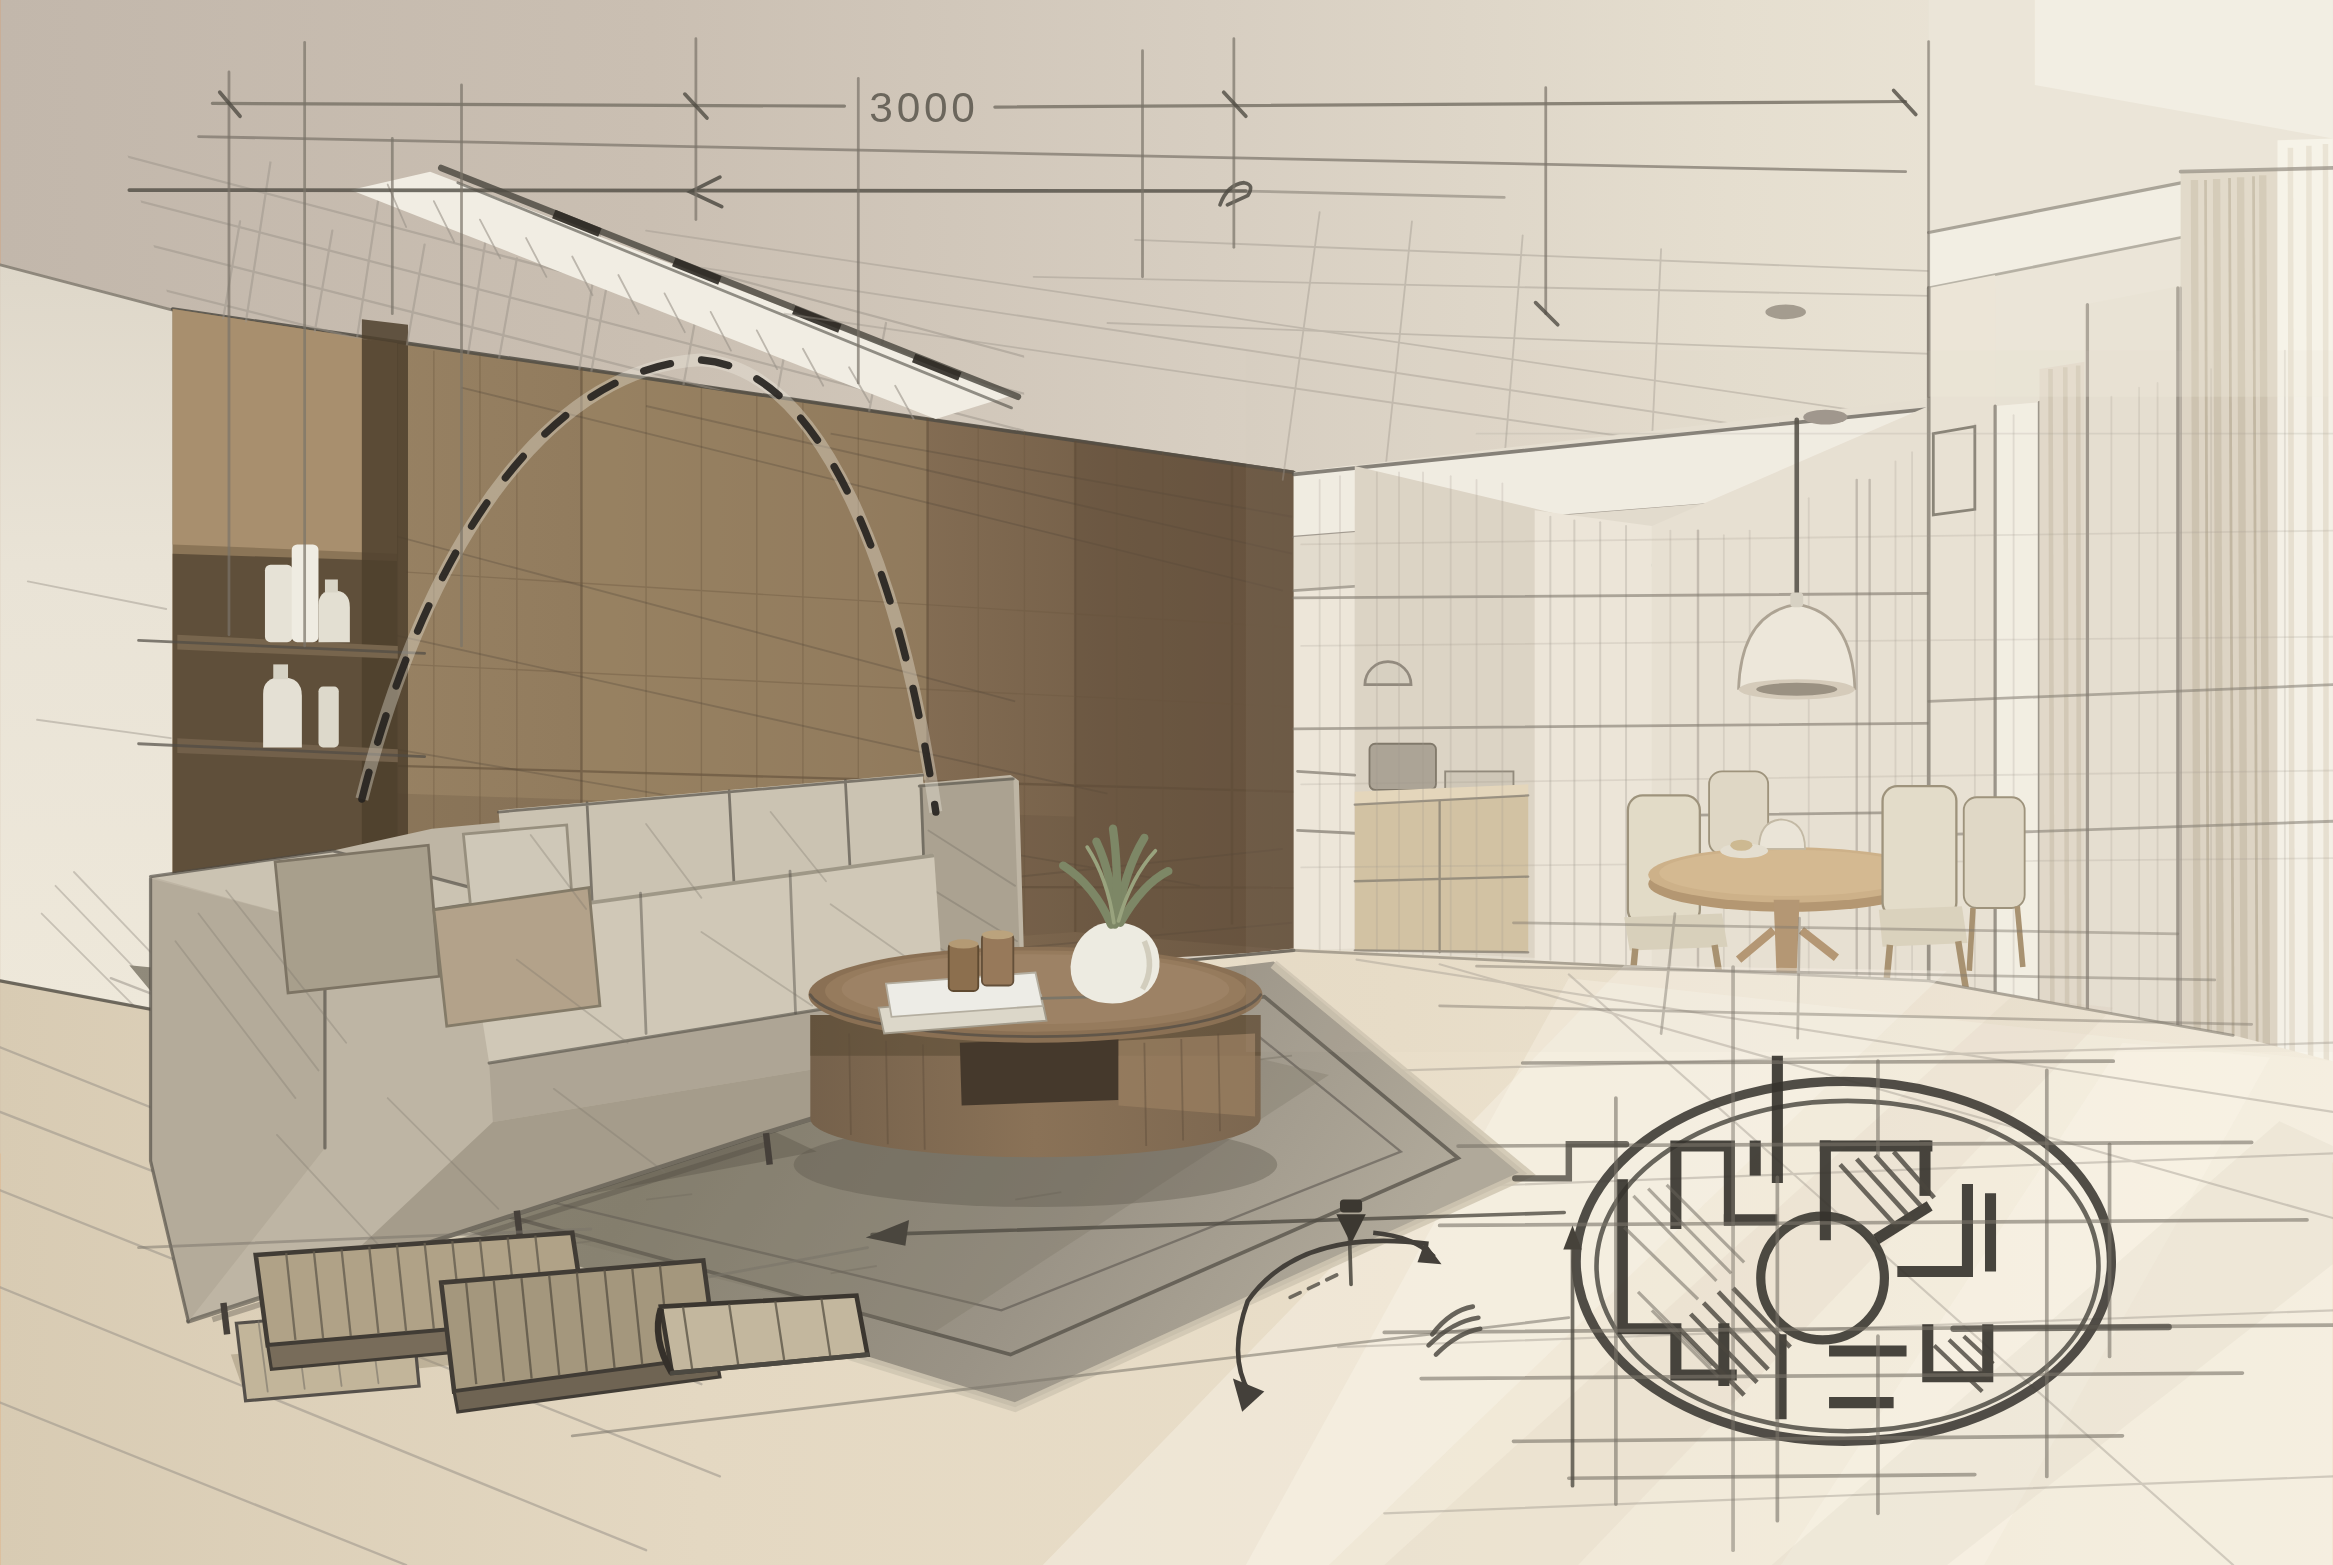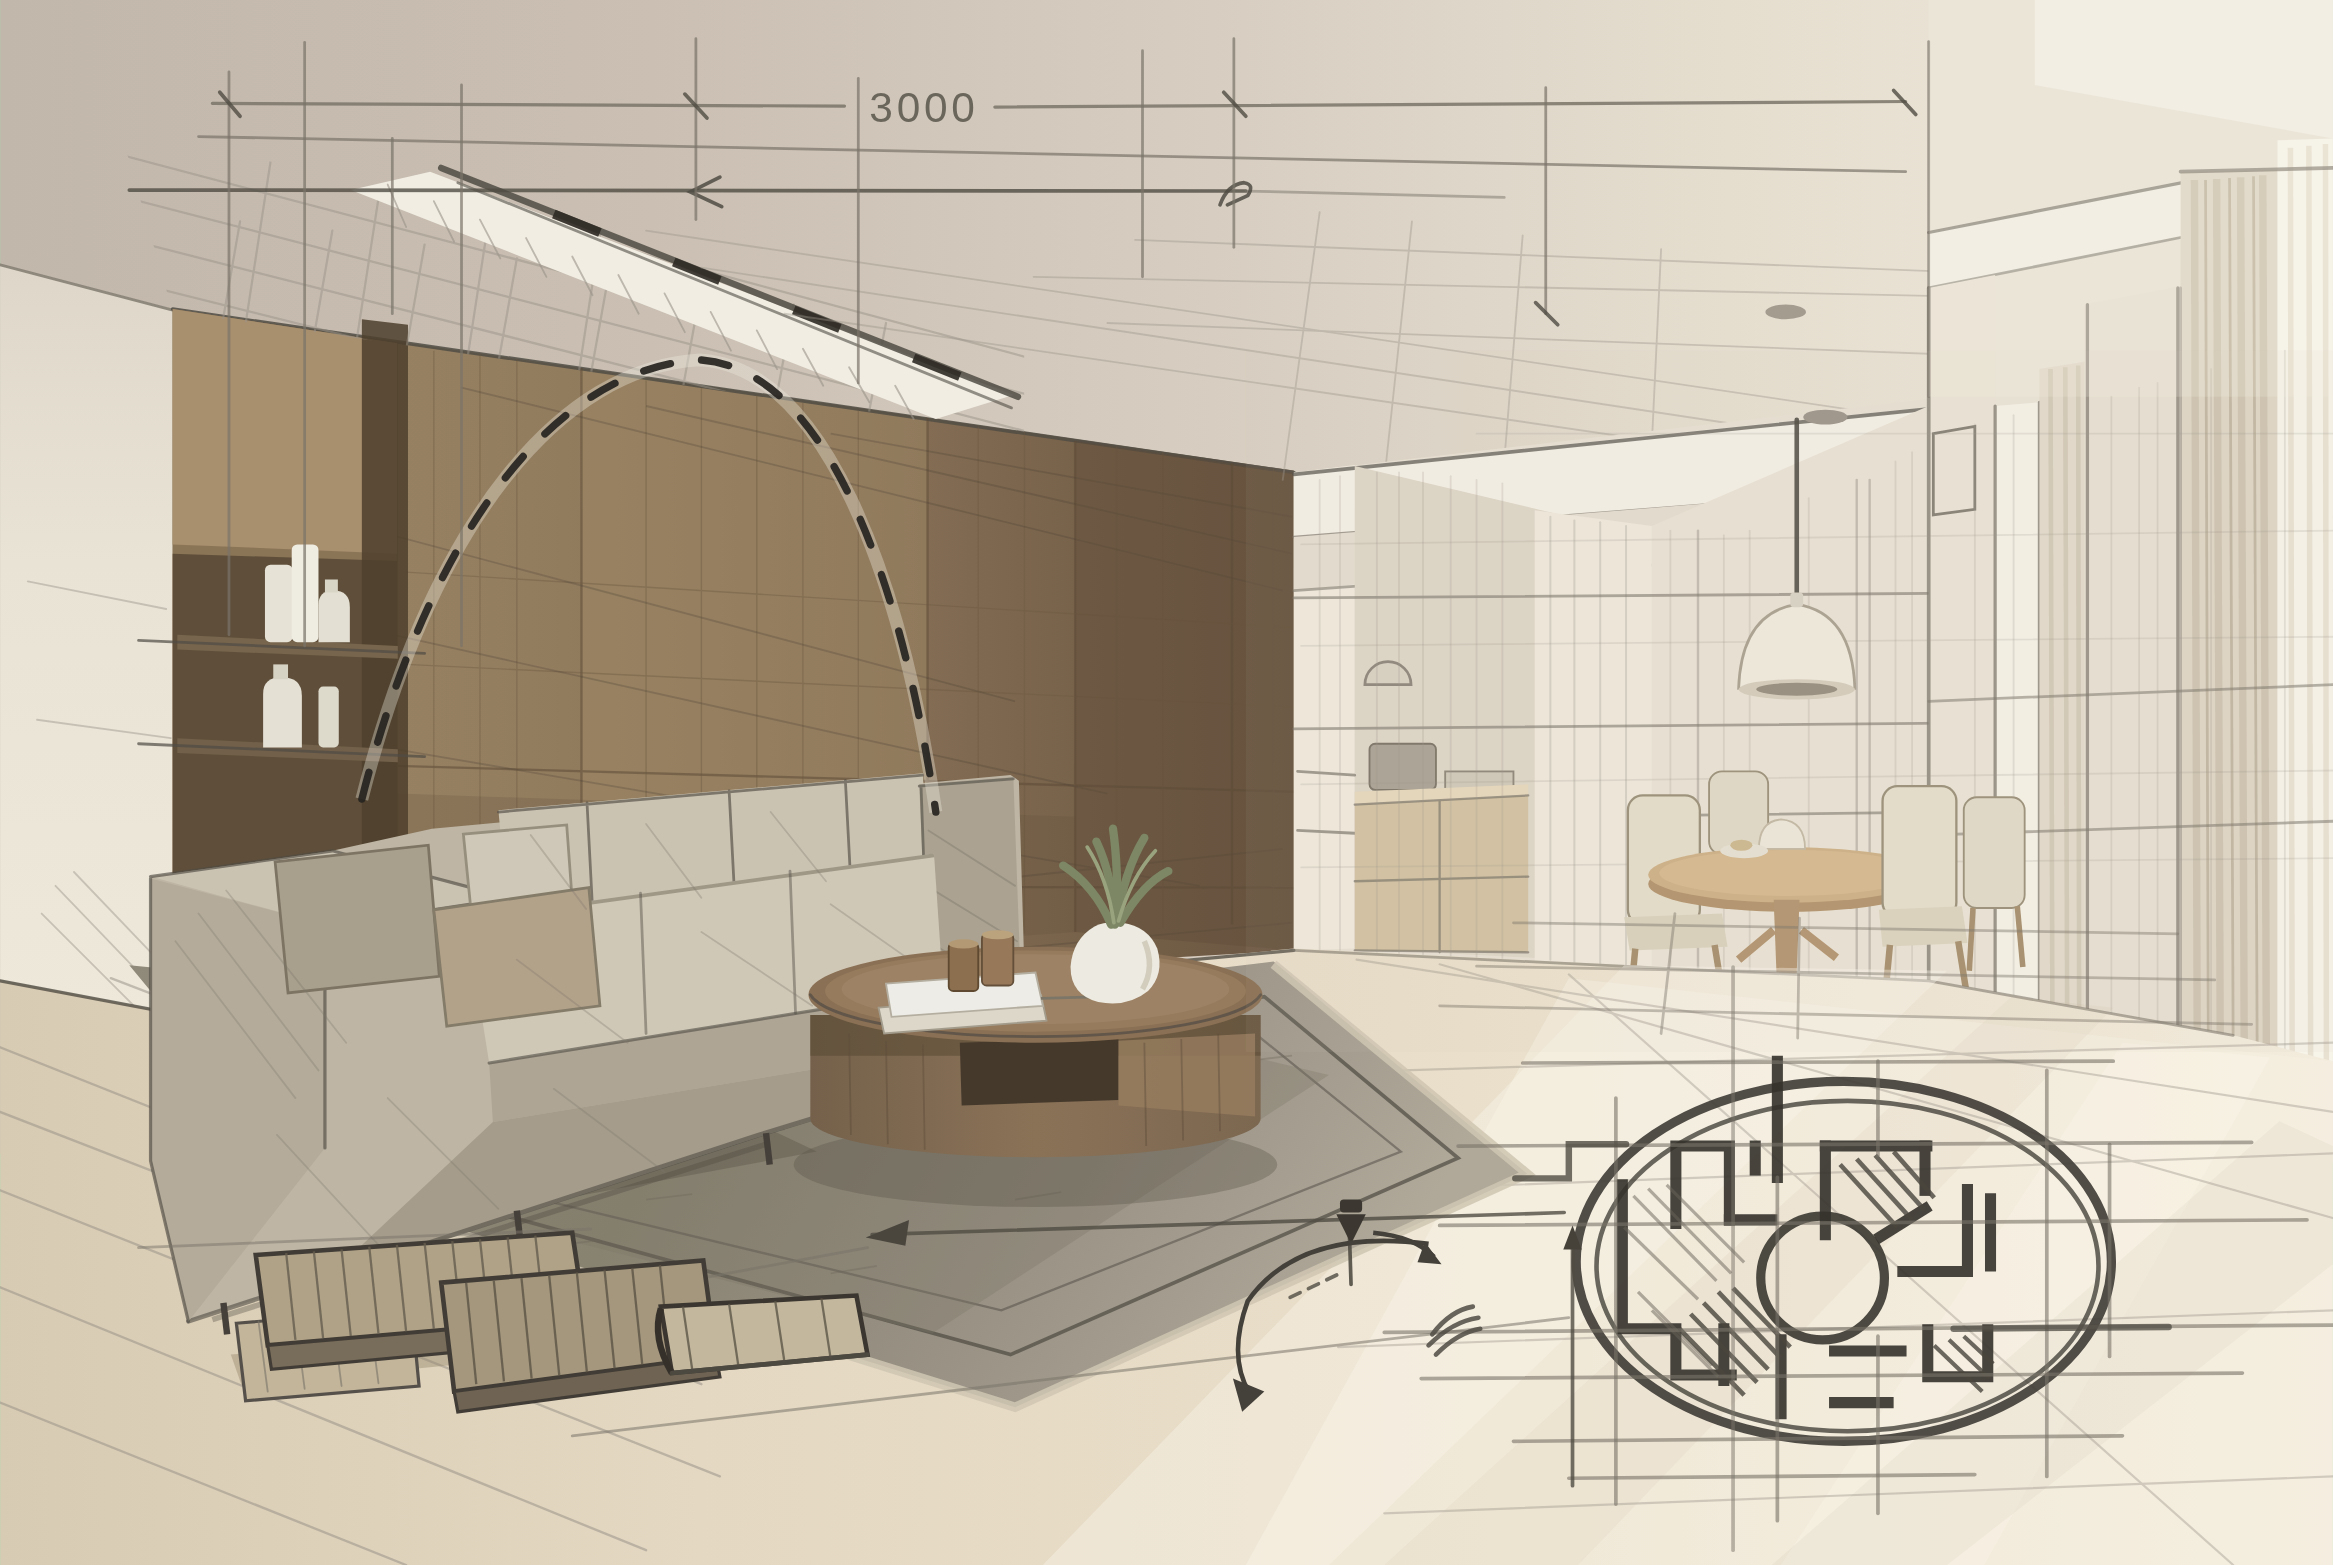--- a/index.html
+++ b/index.html
@@ -1,16 +1,16 @@
 <!DOCTYPE html>
 <html style="font-size:14.8px"><head>
 <meta charset="utf-8">
 <style>
 html,body{margin:0;padding:0;}
-#stage{position:relative;width:2333px;height:1565px;overflow:hidden;background:#86efac;font-family:"Liberation Sans",sans-serif;}
+#stage{position:relative;width:2333px;height:1565px;overflow:hidden;background:#f97316;font-family:"Liberation Sans",sans-serif;}
 svg{position:absolute;left:0;top:0;}
 .p1{stroke:#504c44;fill:none;stroke-linecap:round;}
 .p2{stroke:#7a7469;fill:none;stroke-linecap:round;}
 .p3{stroke:#9b948a;fill:none;stroke-linecap:round;}
 </style>
 </head>
 <body>
 <div id="stage">
 <svg width="2333" height="1565" viewBox="0 0 2528 1696">
 <defs>

